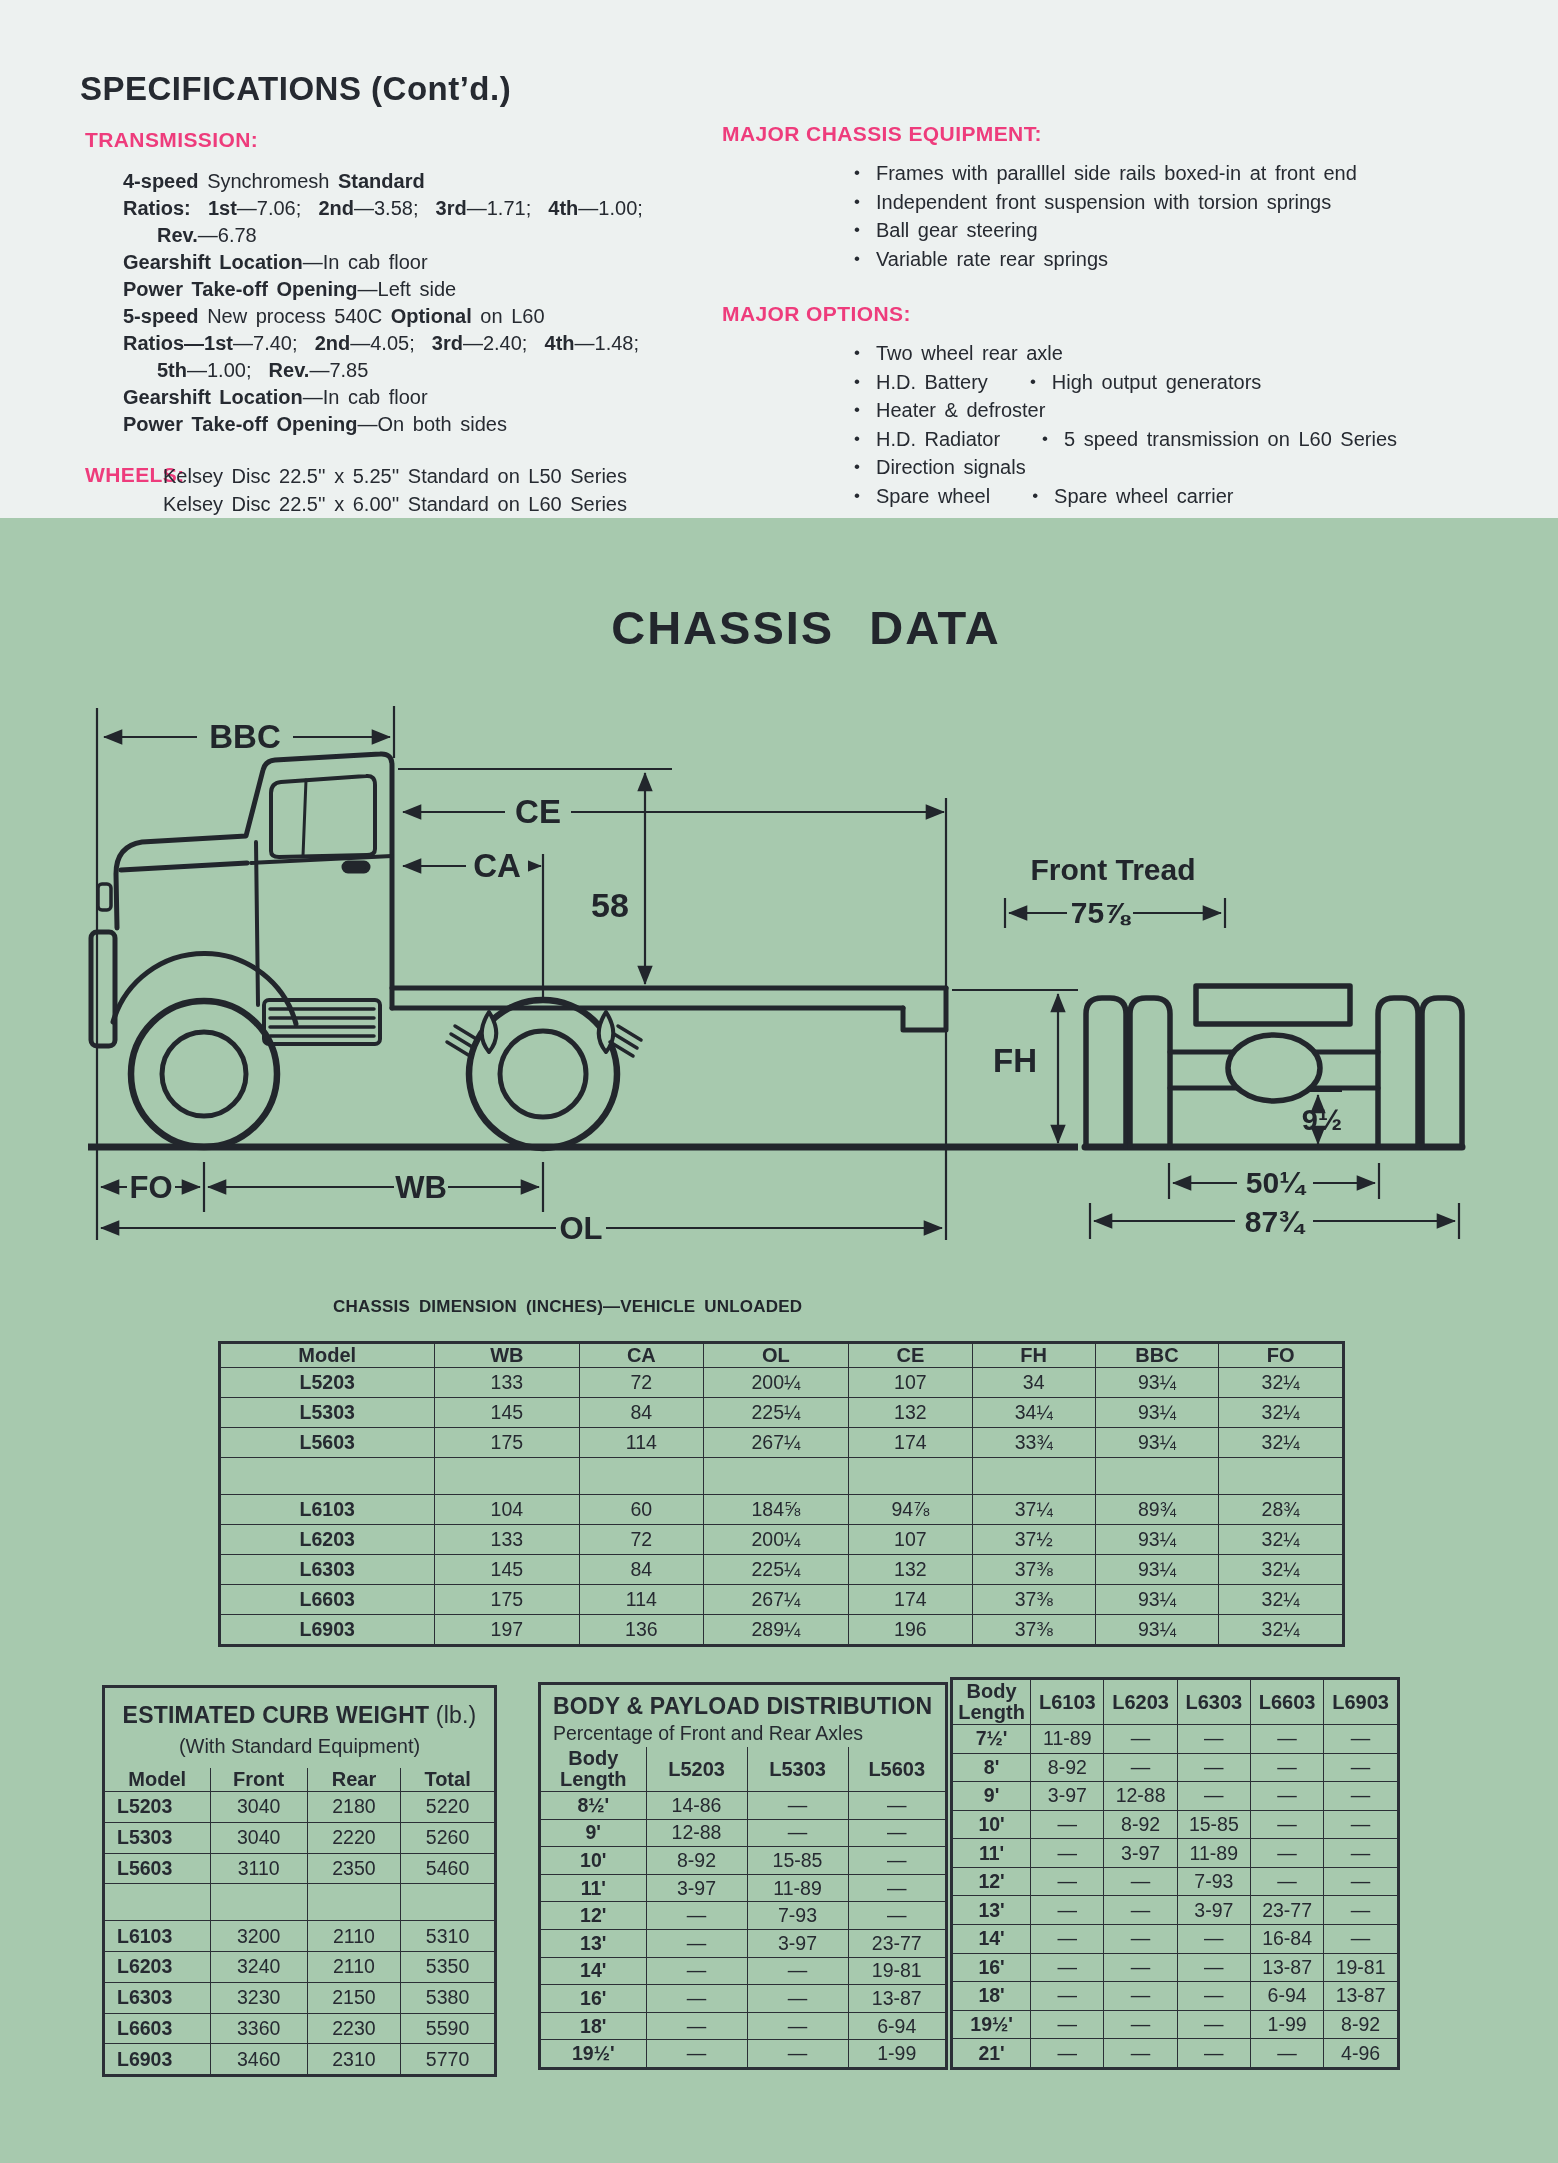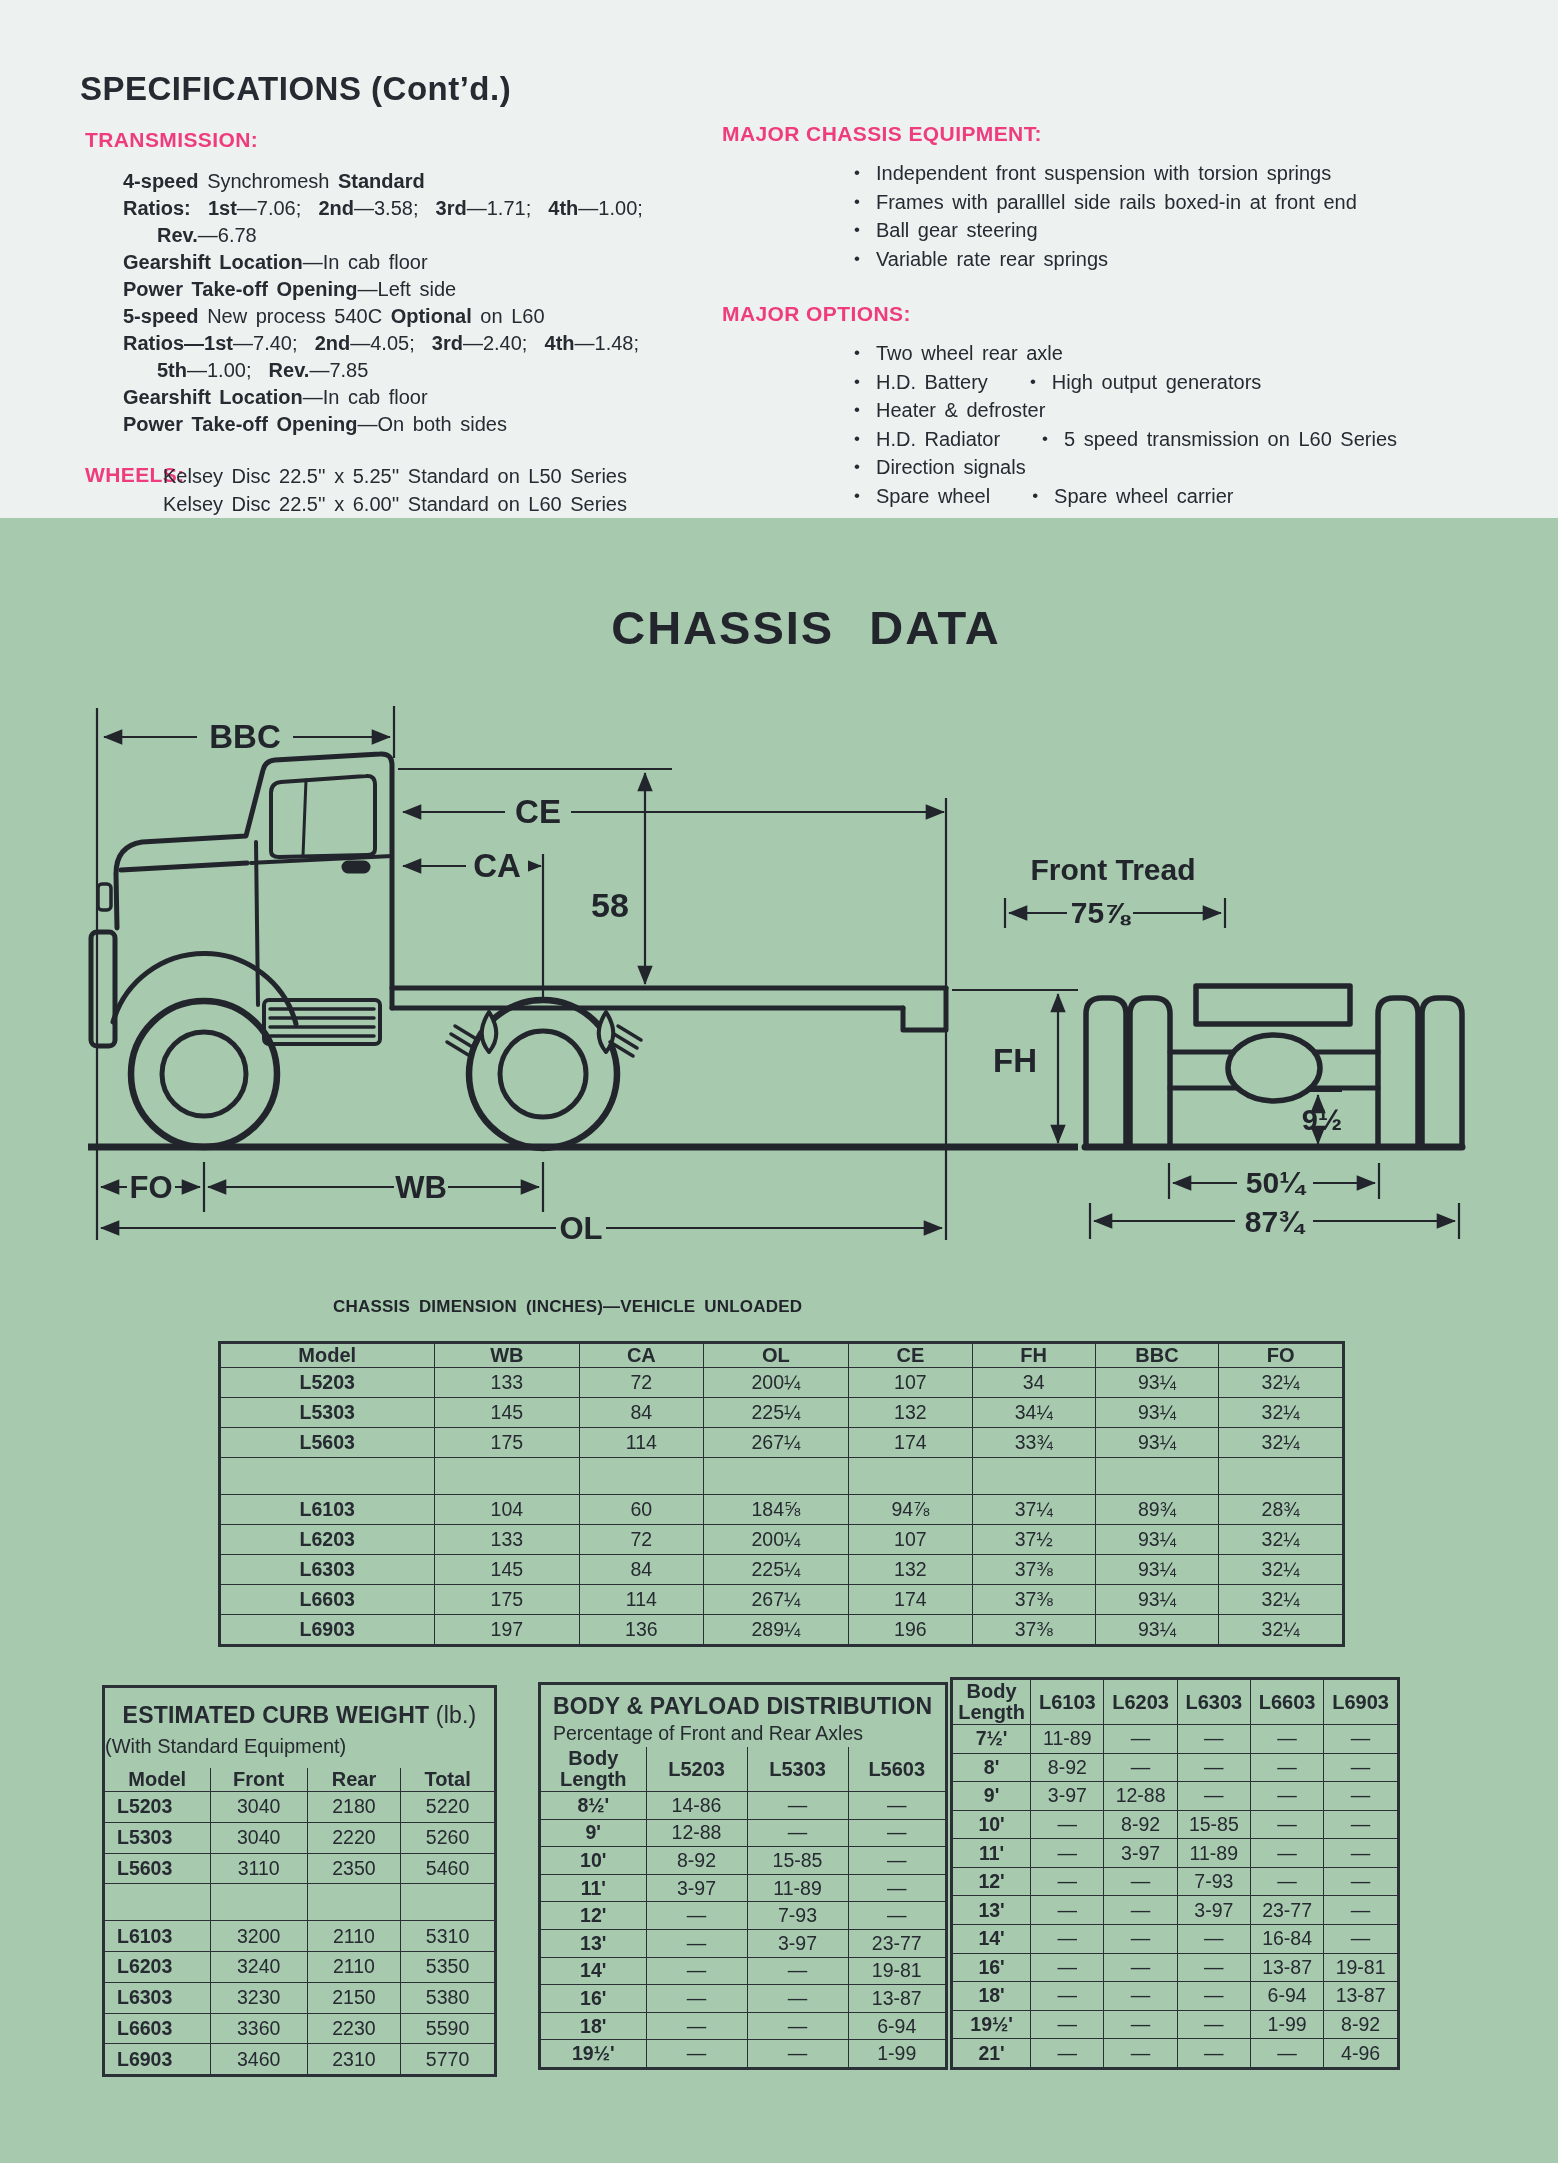--- a/index.html
+++ b/index.html
@@ -50,21 +50,21 @@
     font-size:19.5px;text-align:center;vertical-align:middle;padding:1px 2px;font-weight:400;overflow:hidden;}
   .dtable th:first-child,.dtable td:first-child{border-left:none;}
   .dtable thead th{font-weight:700;border-top:none;font-size:20px;line-height:21px;}
   .dtable tbody th{font-weight:700;}
   .dtable thead tr th{border-bottom:1.8px solid var(--line);}
   .dtable tr.spacer td,.dtable tr.spacer th{height:34px;}
   .chassis-tbl-box{left:218px;top:1341px;width:1127px;height:306px;}
   .curb-box{left:102px;top:1685px;width:395px;height:392px;}
   .curb-box .curb-title{text-align:center;font-size:23px;margin-top:14px;letter-spacing:.2px;}
   .curb-box .curb-title .b{font-weight:800;}
-  .curb-box .curb-sub{font-size:20px;margin-top:6px;}
+  .curb-box .curb-sub{text-align:center;font-size:20px;margin-top:6px;}
   .curb-box .tfill{flex:1;min-height:0;margin-top:10px;}
   .curb-box .dtable tbody th{text-align:left;padding-left:12px;}
   .bp-left-box{left:538px;top:1682px;width:410px;height:388px;}
   .bp-title{font-size:23px;font-weight:800;margin:8px 0 0 12px;letter-spacing:.2px;}
   .bp-sub{font-size:19.5px;margin:2px 0 0 12px;}
   .bp-left-box .tfill{flex:1;min-height:0;margin-top:2px;}
   .bp-right-box{left:950px;top:1677px;width:450px;height:393px;}
   .bp-right-box .tfill{flex:1;min-height:0;}
 </style>
 </head>
@@ -94,22 +94,22 @@
       <div class="wheels-lines">
           <div>Kelsey Disc 22.5'' x 5.25'' Standard on L50 Series</div>
           <div>Kelsey Disc 22.5'' x 6.00'' Standard on L60 Series</div>
         </div>
     </div>
   </div>
 
   <div class="col-right">
     <h2 class="pinkhead">MAJOR CHASSIS EQUIPMENT:</h2>
     <div class="bullets">
+        <div class="brow"><span class="dot">•</span><span class="btx">Frames with paralllel side rails boxed-in at front end</span></div>
         <div class="brow"><span class="dot">•</span><span class="btx">Independent front suspension with torsion springs</span></div>
-        <div class="brow"><span class="dot">•</span><span class="btx">Frames with paralllel side rails boxed-in at front end</span></div>
         <div class="brow"><span class="dot">•</span><span class="btx">Ball gear steering</span></div>
         <div class="brow"><span class="dot">•</span><span class="btx">Variable rate rear springs</span></div>
       </div>
     <h2 class="pinkhead mt">MAJOR OPTIONS:</h2>
     <div class="bullets opt">
         <div class="brow"><span class="dot">•</span><span class="btx">Two wheel rear axle</span></div>
         <div class="brow"><span class="dot">•</span><span class="btx">H.D. Battery</span><span class="dot dot2">•</span><span class="btx">High output generators</span></div>
         <div class="brow"><span class="dot">•</span><span class="btx">Heater &amp; defroster</span></div>
         <div class="brow"><span class="dot">•</span><span class="btx">H.D. Radiator</span><span class="dot dot2">•</span><span class="btx">5 speed transmission on L60 Series</span></div>
         <div class="brow"><span class="dot">•</span><span class="btx">Direction signals</span></div>

